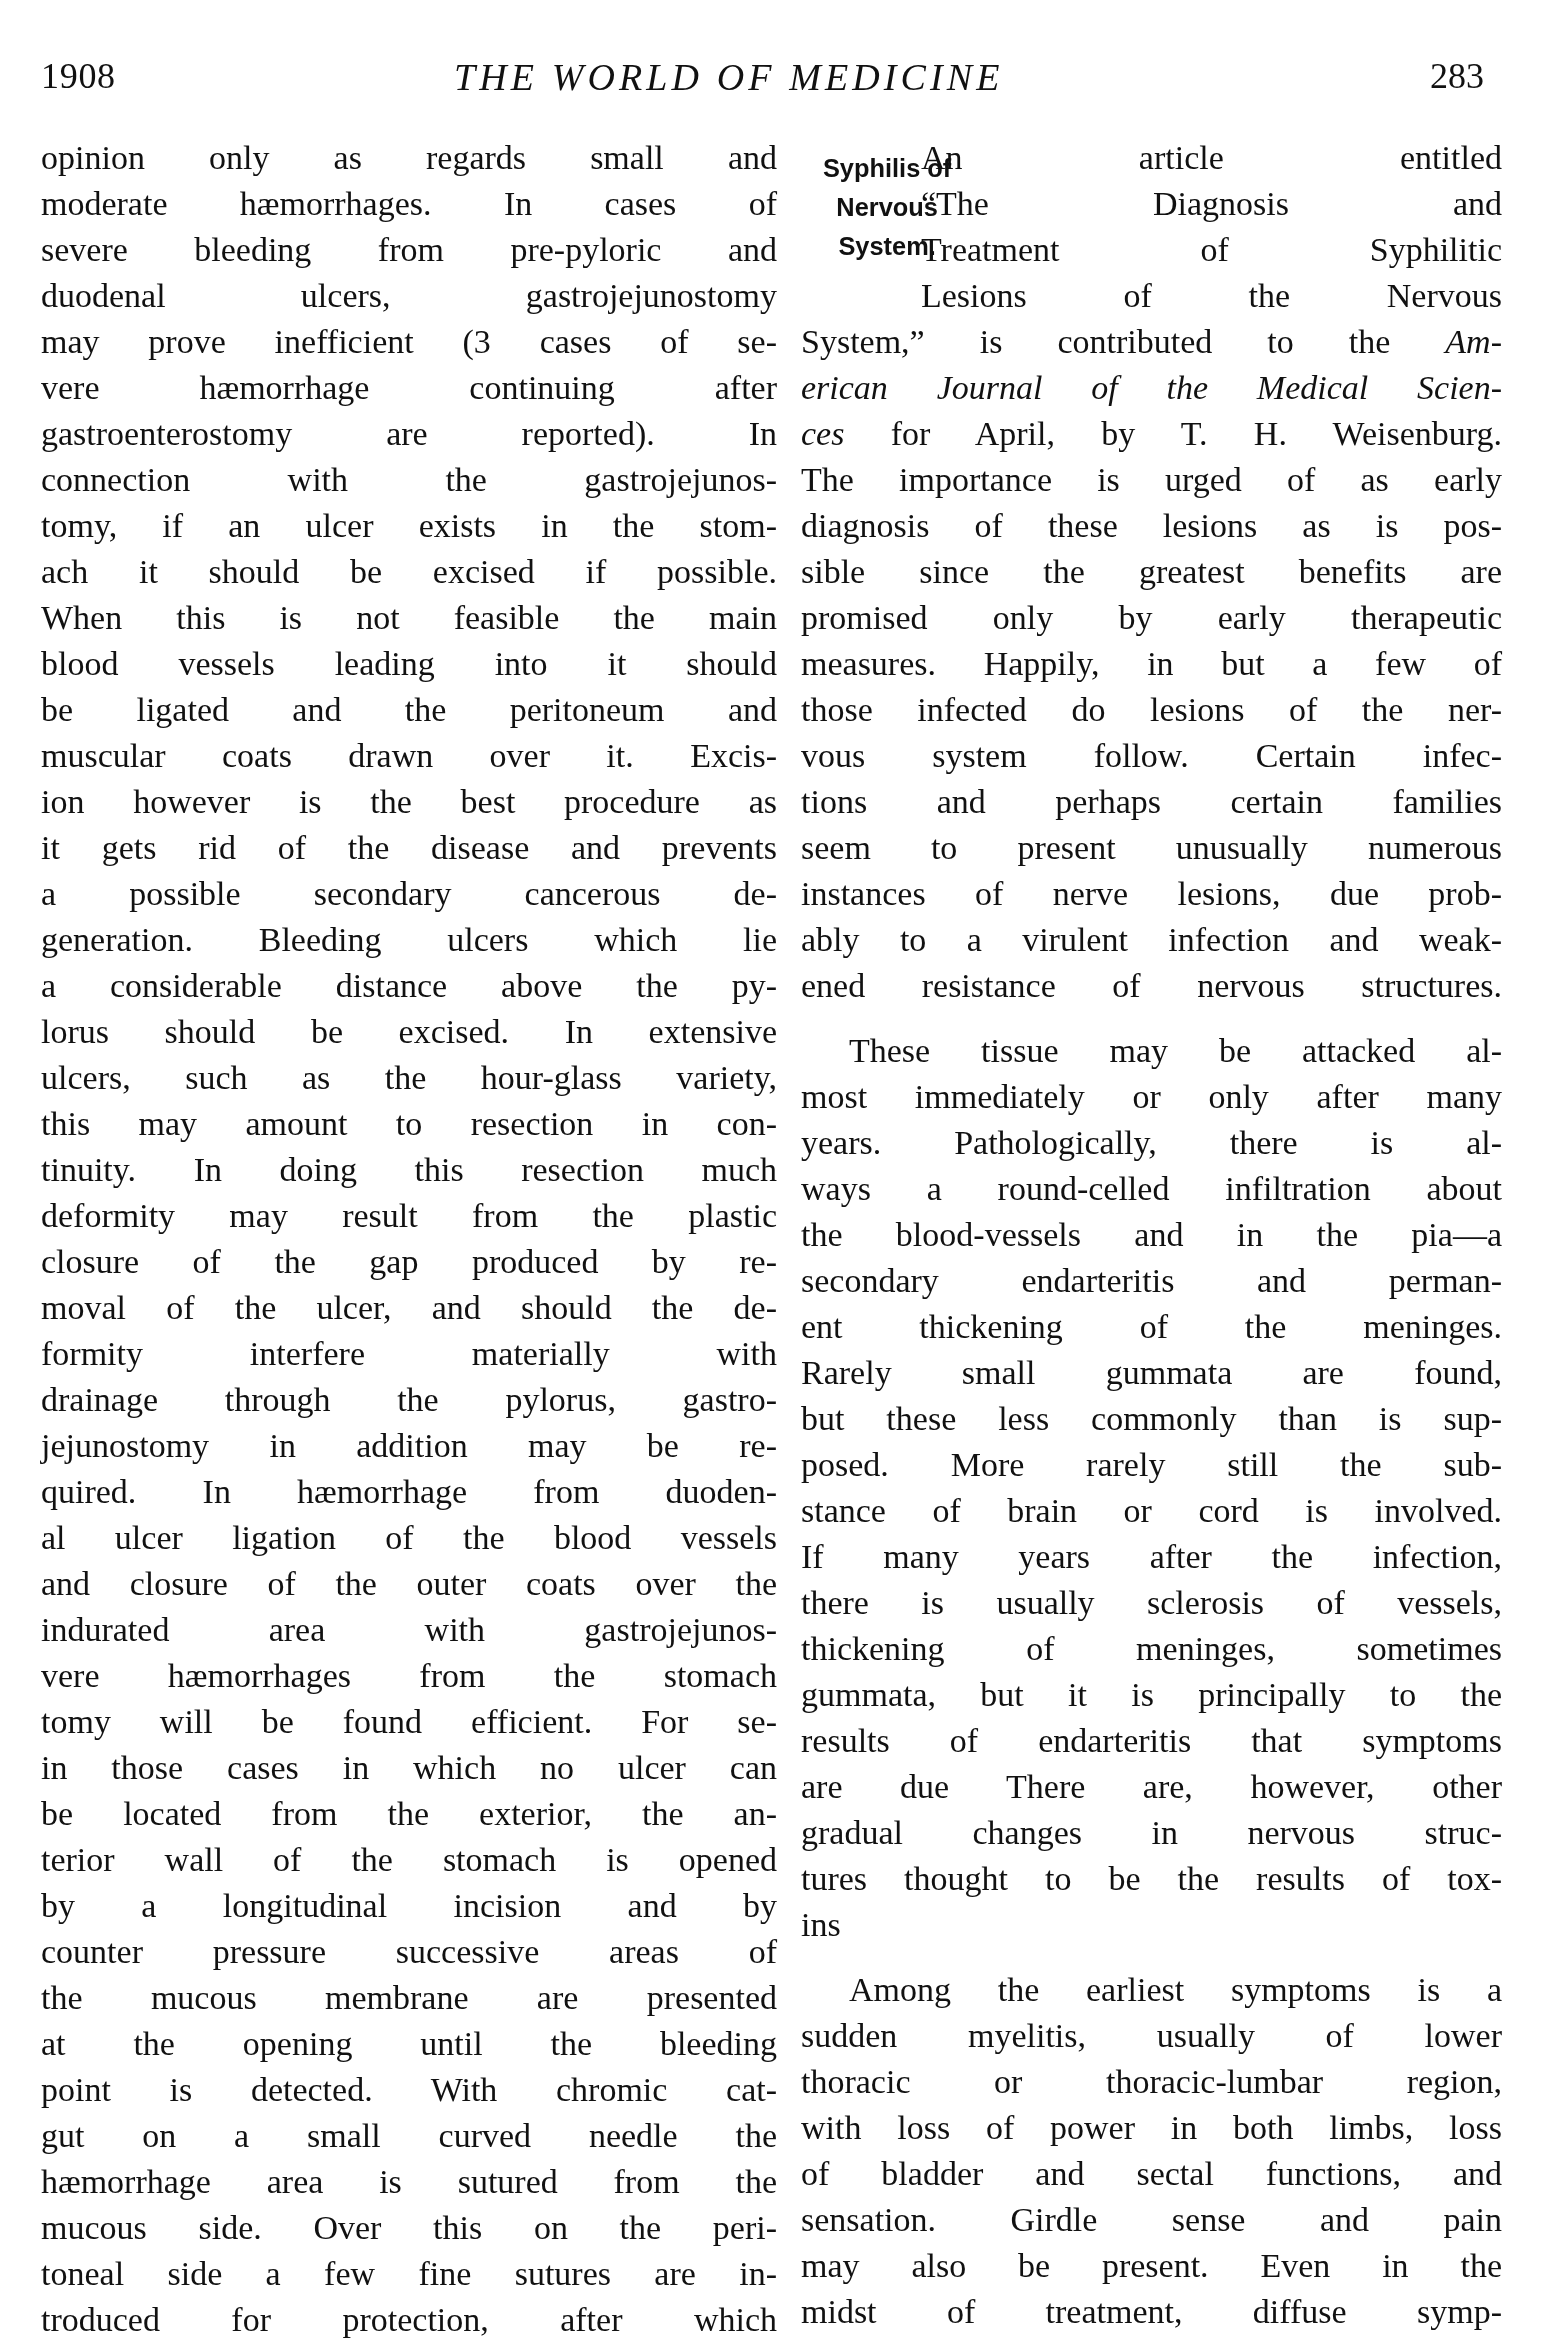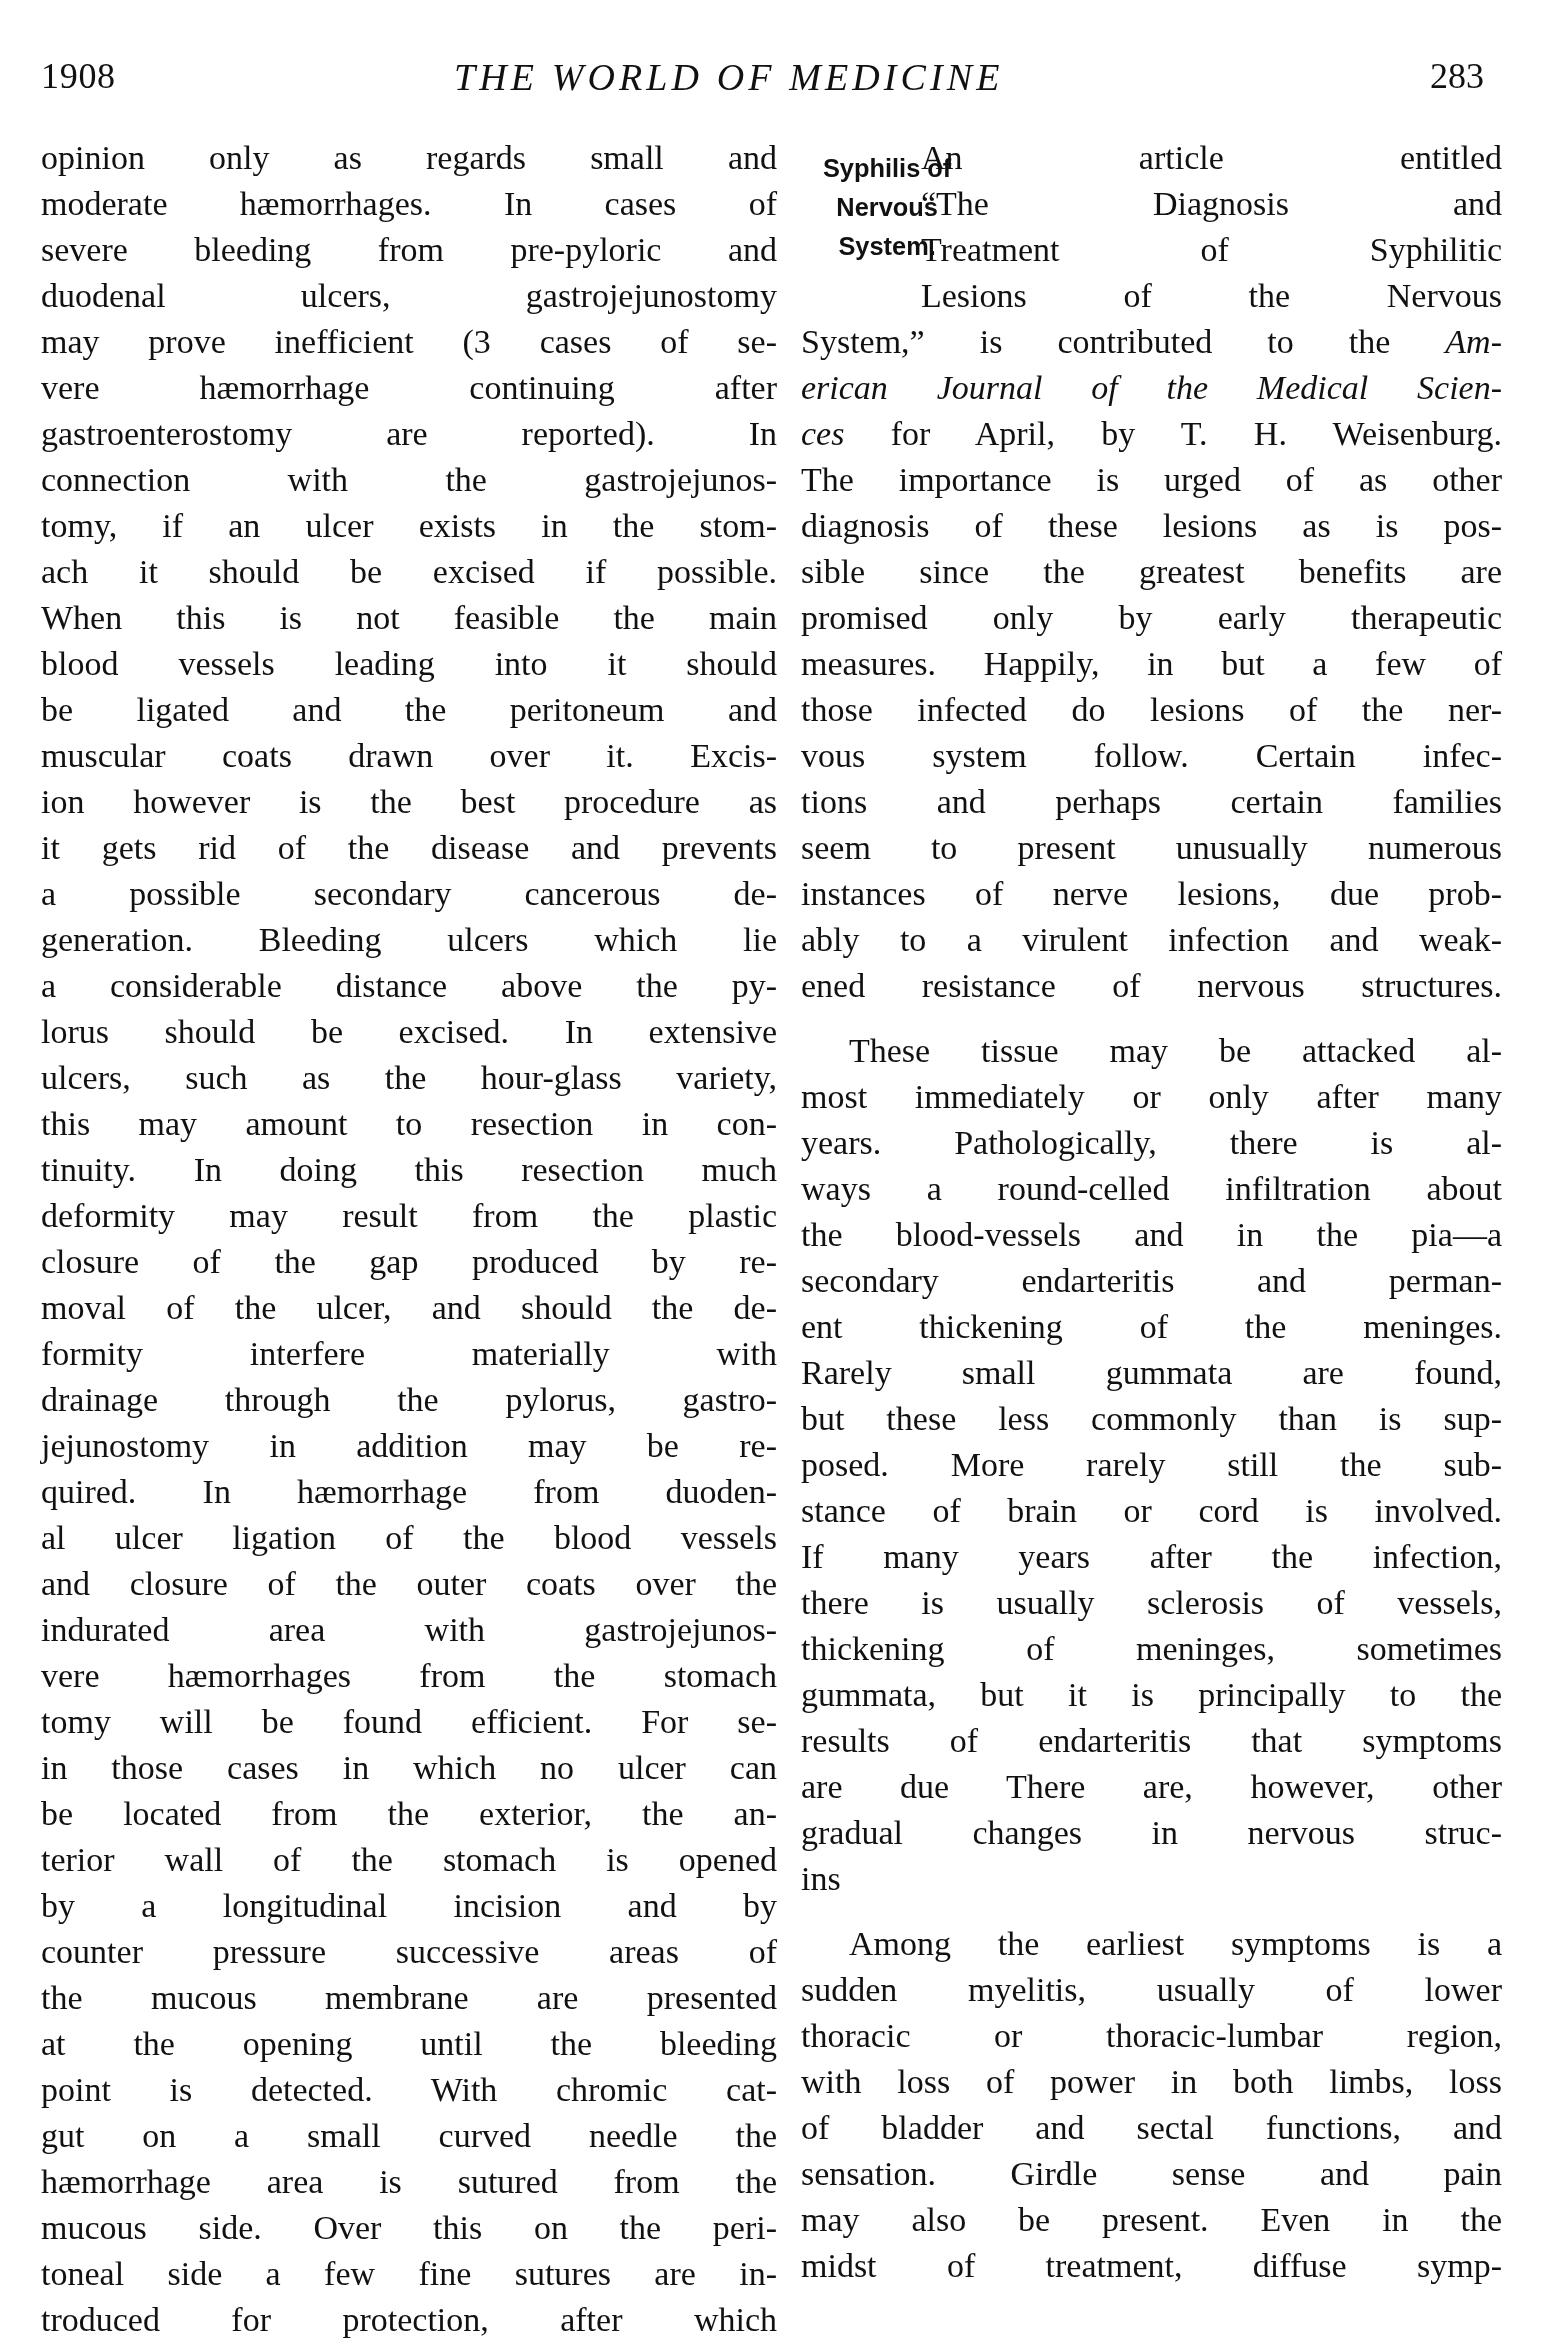--- a/index.html
+++ b/index.html
@@ -94,21 +94,21 @@
     <div class="line narrow">An article entitled</div>
     <div class="line narrow">“The Diagnosis and</div>
     <div class="line narrow">Treatment of Syphilitic</div>
     <div class="line narrow">Lesions of the Nervous</div>
   </div>
   <div>
     <div class="line"><span>System,” is contributed to the </span><em>Am-</em></div>
     <div class="line"><em>erican Journal of the Medical Scien-</em></div>
     <div class="line"><em>ces</em><span> for April, by T. H. Weisenburg.</span></div>
     <div id="para1-rest">
-        <div class="line">The importance is urged of as other</div>
+        <div class="line">The importance is urged of as early</div>
         <div class="line">diagnosis of these lesions as is pos-</div>
         <div class="line">sible since the greatest benefits are</div>
         <div class="line">promised only by early therapeutic</div>
         <div class="line">measures. Happily, in but a few of</div>
         <div class="line">those infected do lesions of the ner-</div>
         <div class="line">vous system follow. Certain infec-</div>
         <div class="line">tions and perhaps certain families</div>
         <div class="line">seem to present unusually numerous</div>
         <div class="line">instances of nerve lesions, due prob-</div>
         <div class="line">ably to a virulent infection and weak-</div>
@@ -128,20 +128,21 @@
       <div class="line">but these less commonly than is sup-</div>
       <div class="line">posed. More rarely still the sub-</div>
       <div class="line">stance of brain or cord is involved.</div>
       <div class="line">If many years after the infection,</div>
       <div class="line">there is usually sclerosis of vessels,</div>
       <div class="line">thickening of meninges, sometimes</div>
       <div class="line">gummata, but it is principally to the</div>
       <div class="line">results of endarteritis that symptoms</div>
       <div class="line">are due There are, however, other</div>
       <div class="line">gradual changes in nervous struc-</div>
+      <div class="line">tures thought to be the results of tox-</div>
       <div class="line last">ins</div>
     </div>
   <div class="gap"></div>
   <div id="para3">
       <div class="line indent">Among the earliest symptoms is a</div>
       <div class="line">sudden myelitis, usually of lower</div>
       <div class="line">thoracic or thoracic-lumbar region,</div>
       <div class="line">with loss of power in both limbs, loss</div>
       <div class="line">of bladder and sectal functions, and</div>
       <div class="line">sensation. Girdle sense and pain</div>

